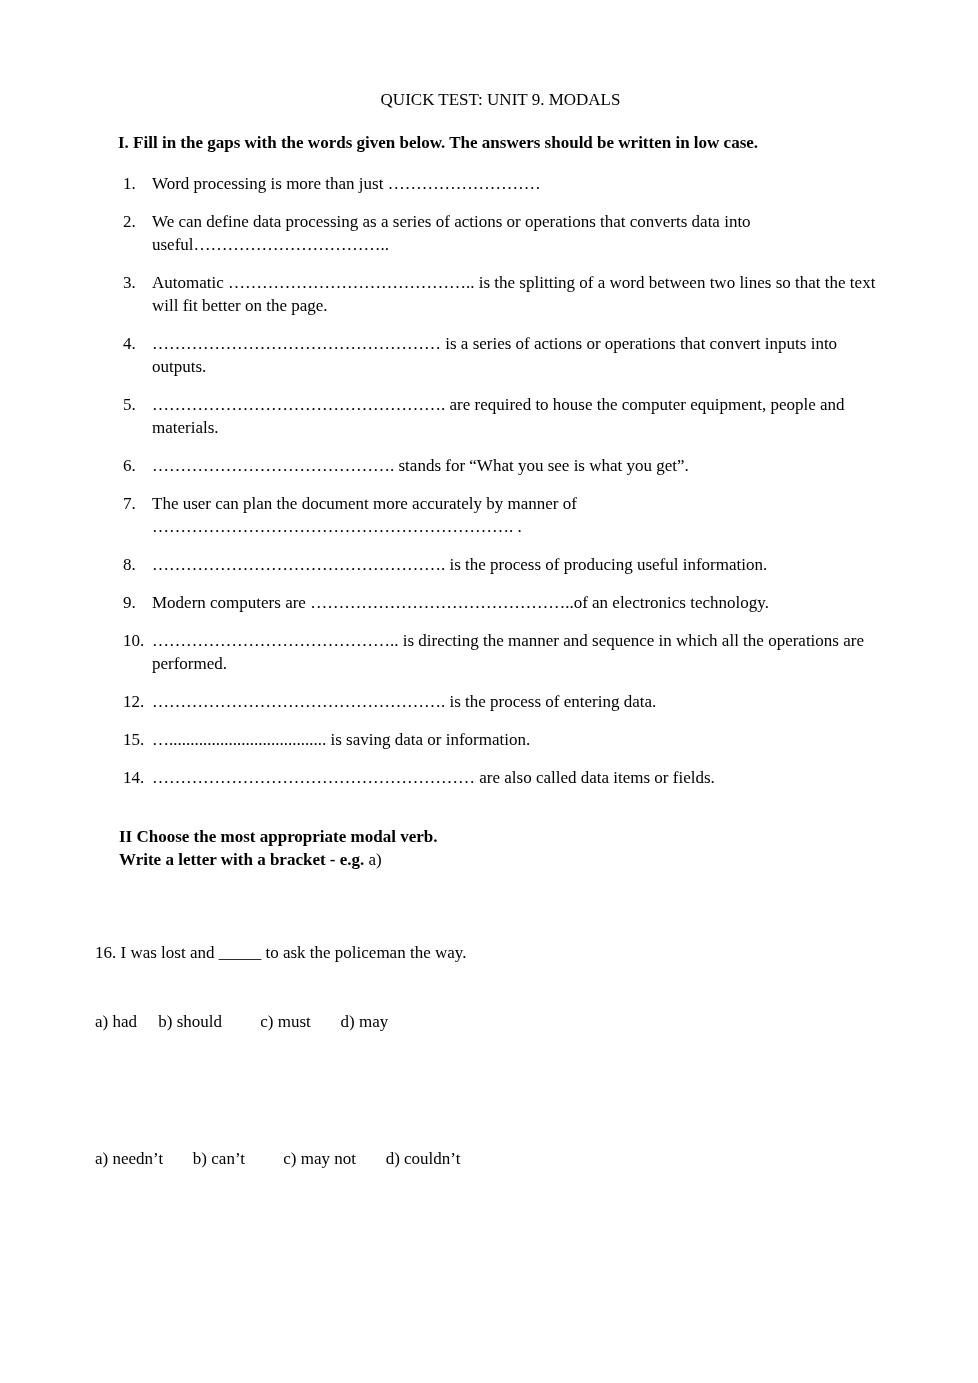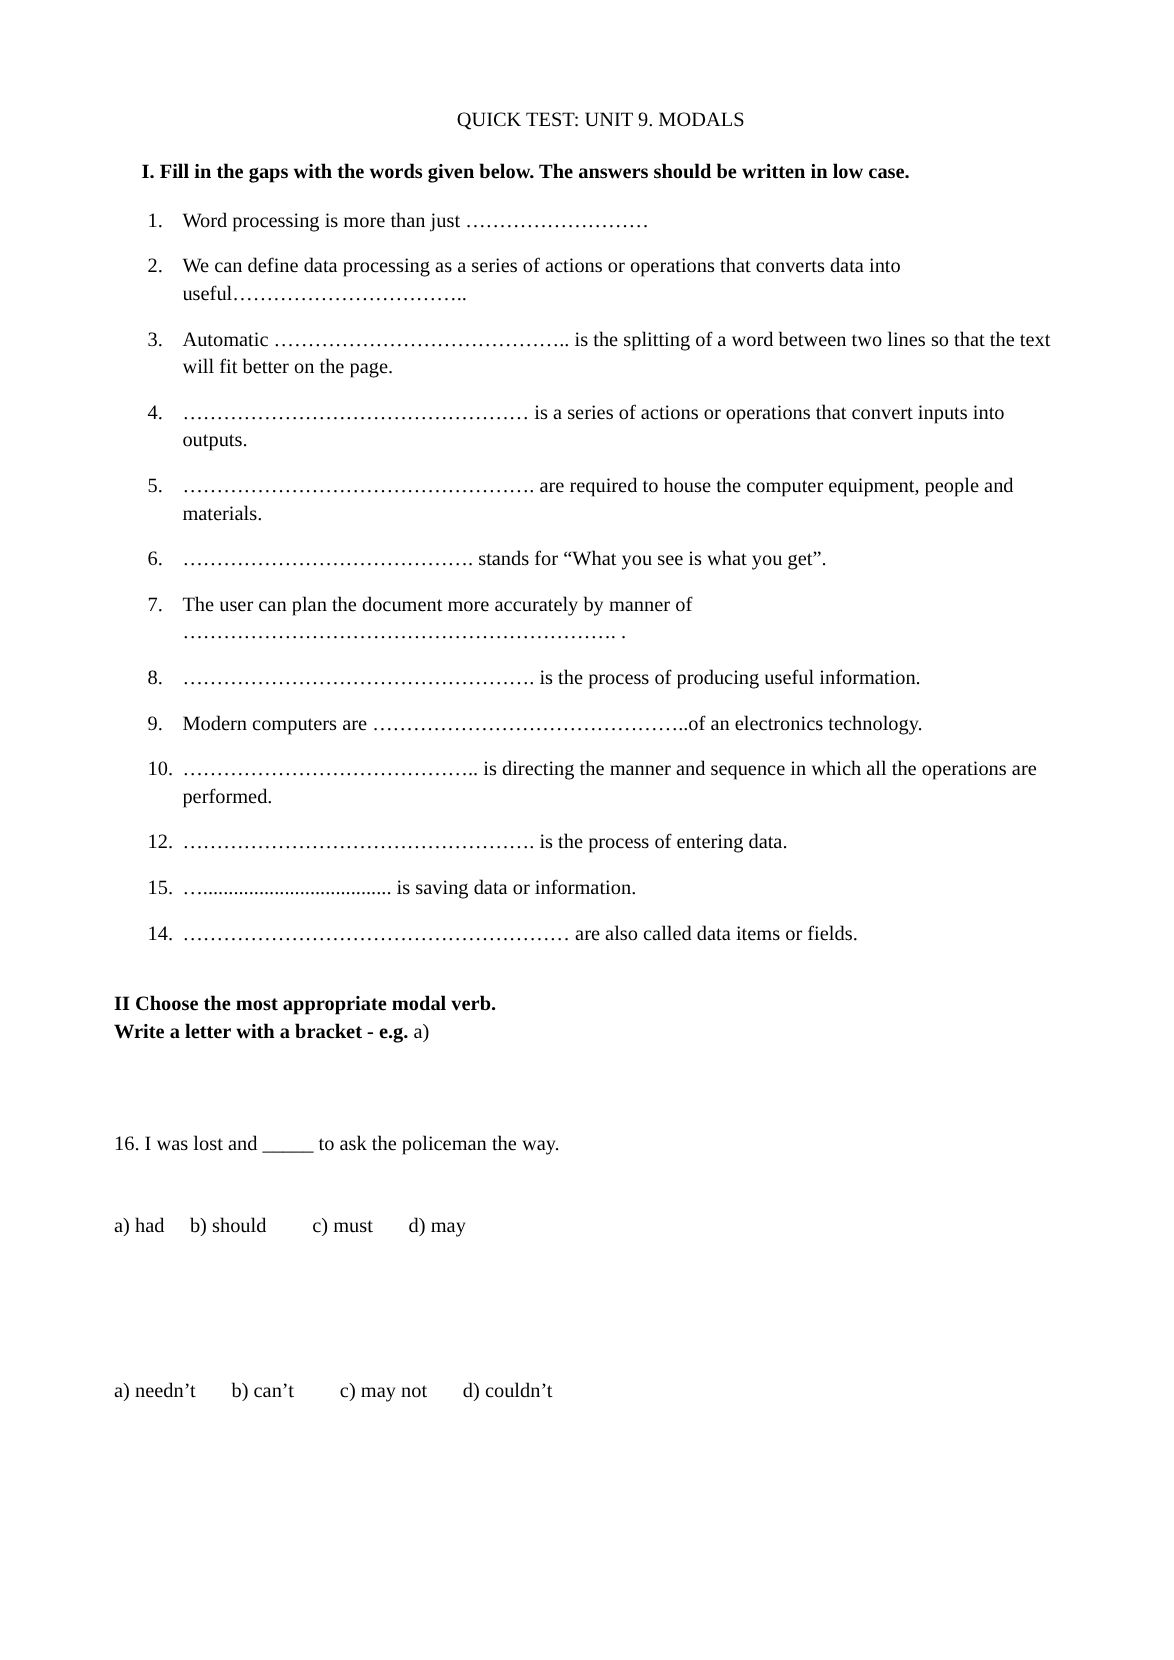--- a/index.html
+++ b/index.html
@@ -41,21 +41,21 @@
   .gap-item .num {
     flex: 0 0 29px;
   }
   .gap-item .txt {
     flex: 1 1 auto;
     white-space: pre-wrap;
   }
   .sec2 {
     margin-top: 36px;
   }
-  .sec2-heading { font-weight: bold; }
+  .sec2-heading { font-weight: bold; margin-left: 24px; }
   .sec2-heading .tail { font-weight: normal; }
   .sec2-intro { margin-bottom: 24px; }
   .question-block { margin-bottom: 22px; white-space: pre-wrap; }
 </style>
 </head>
 <body>
 
 <div class="page">
 
   <div class="doc-title">QUICK TEST: UNIT 9. MODALS</div>

